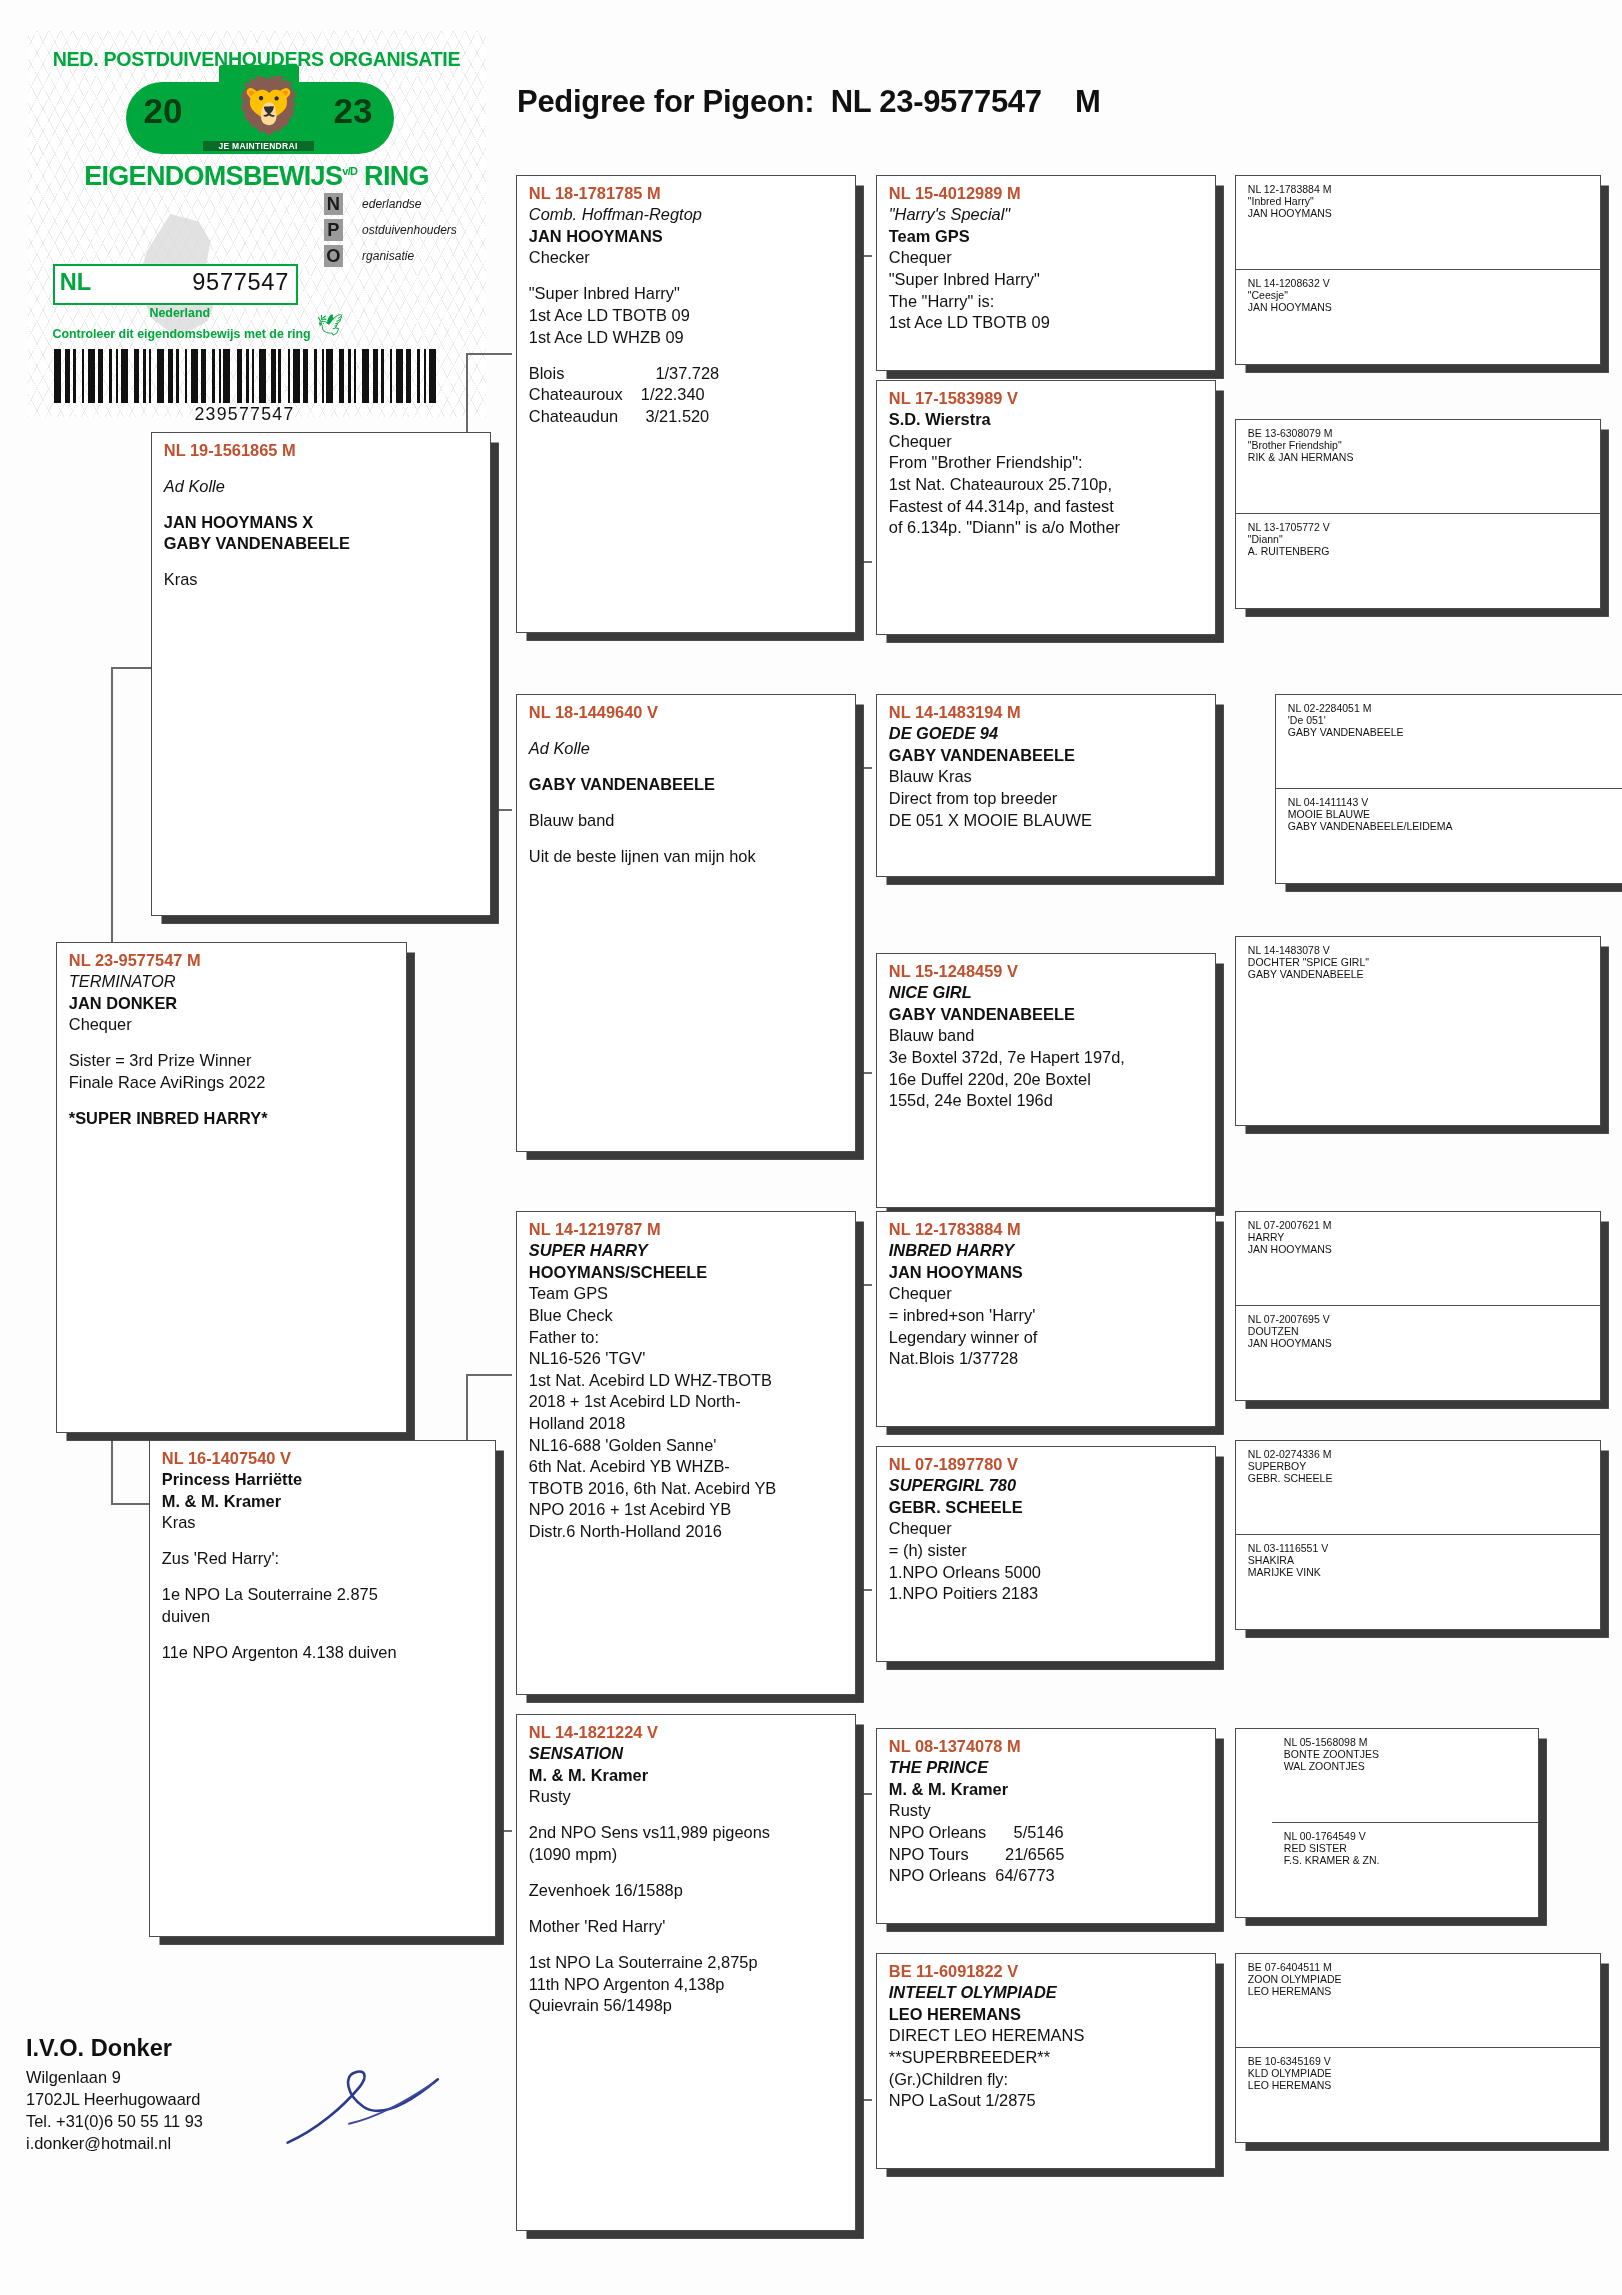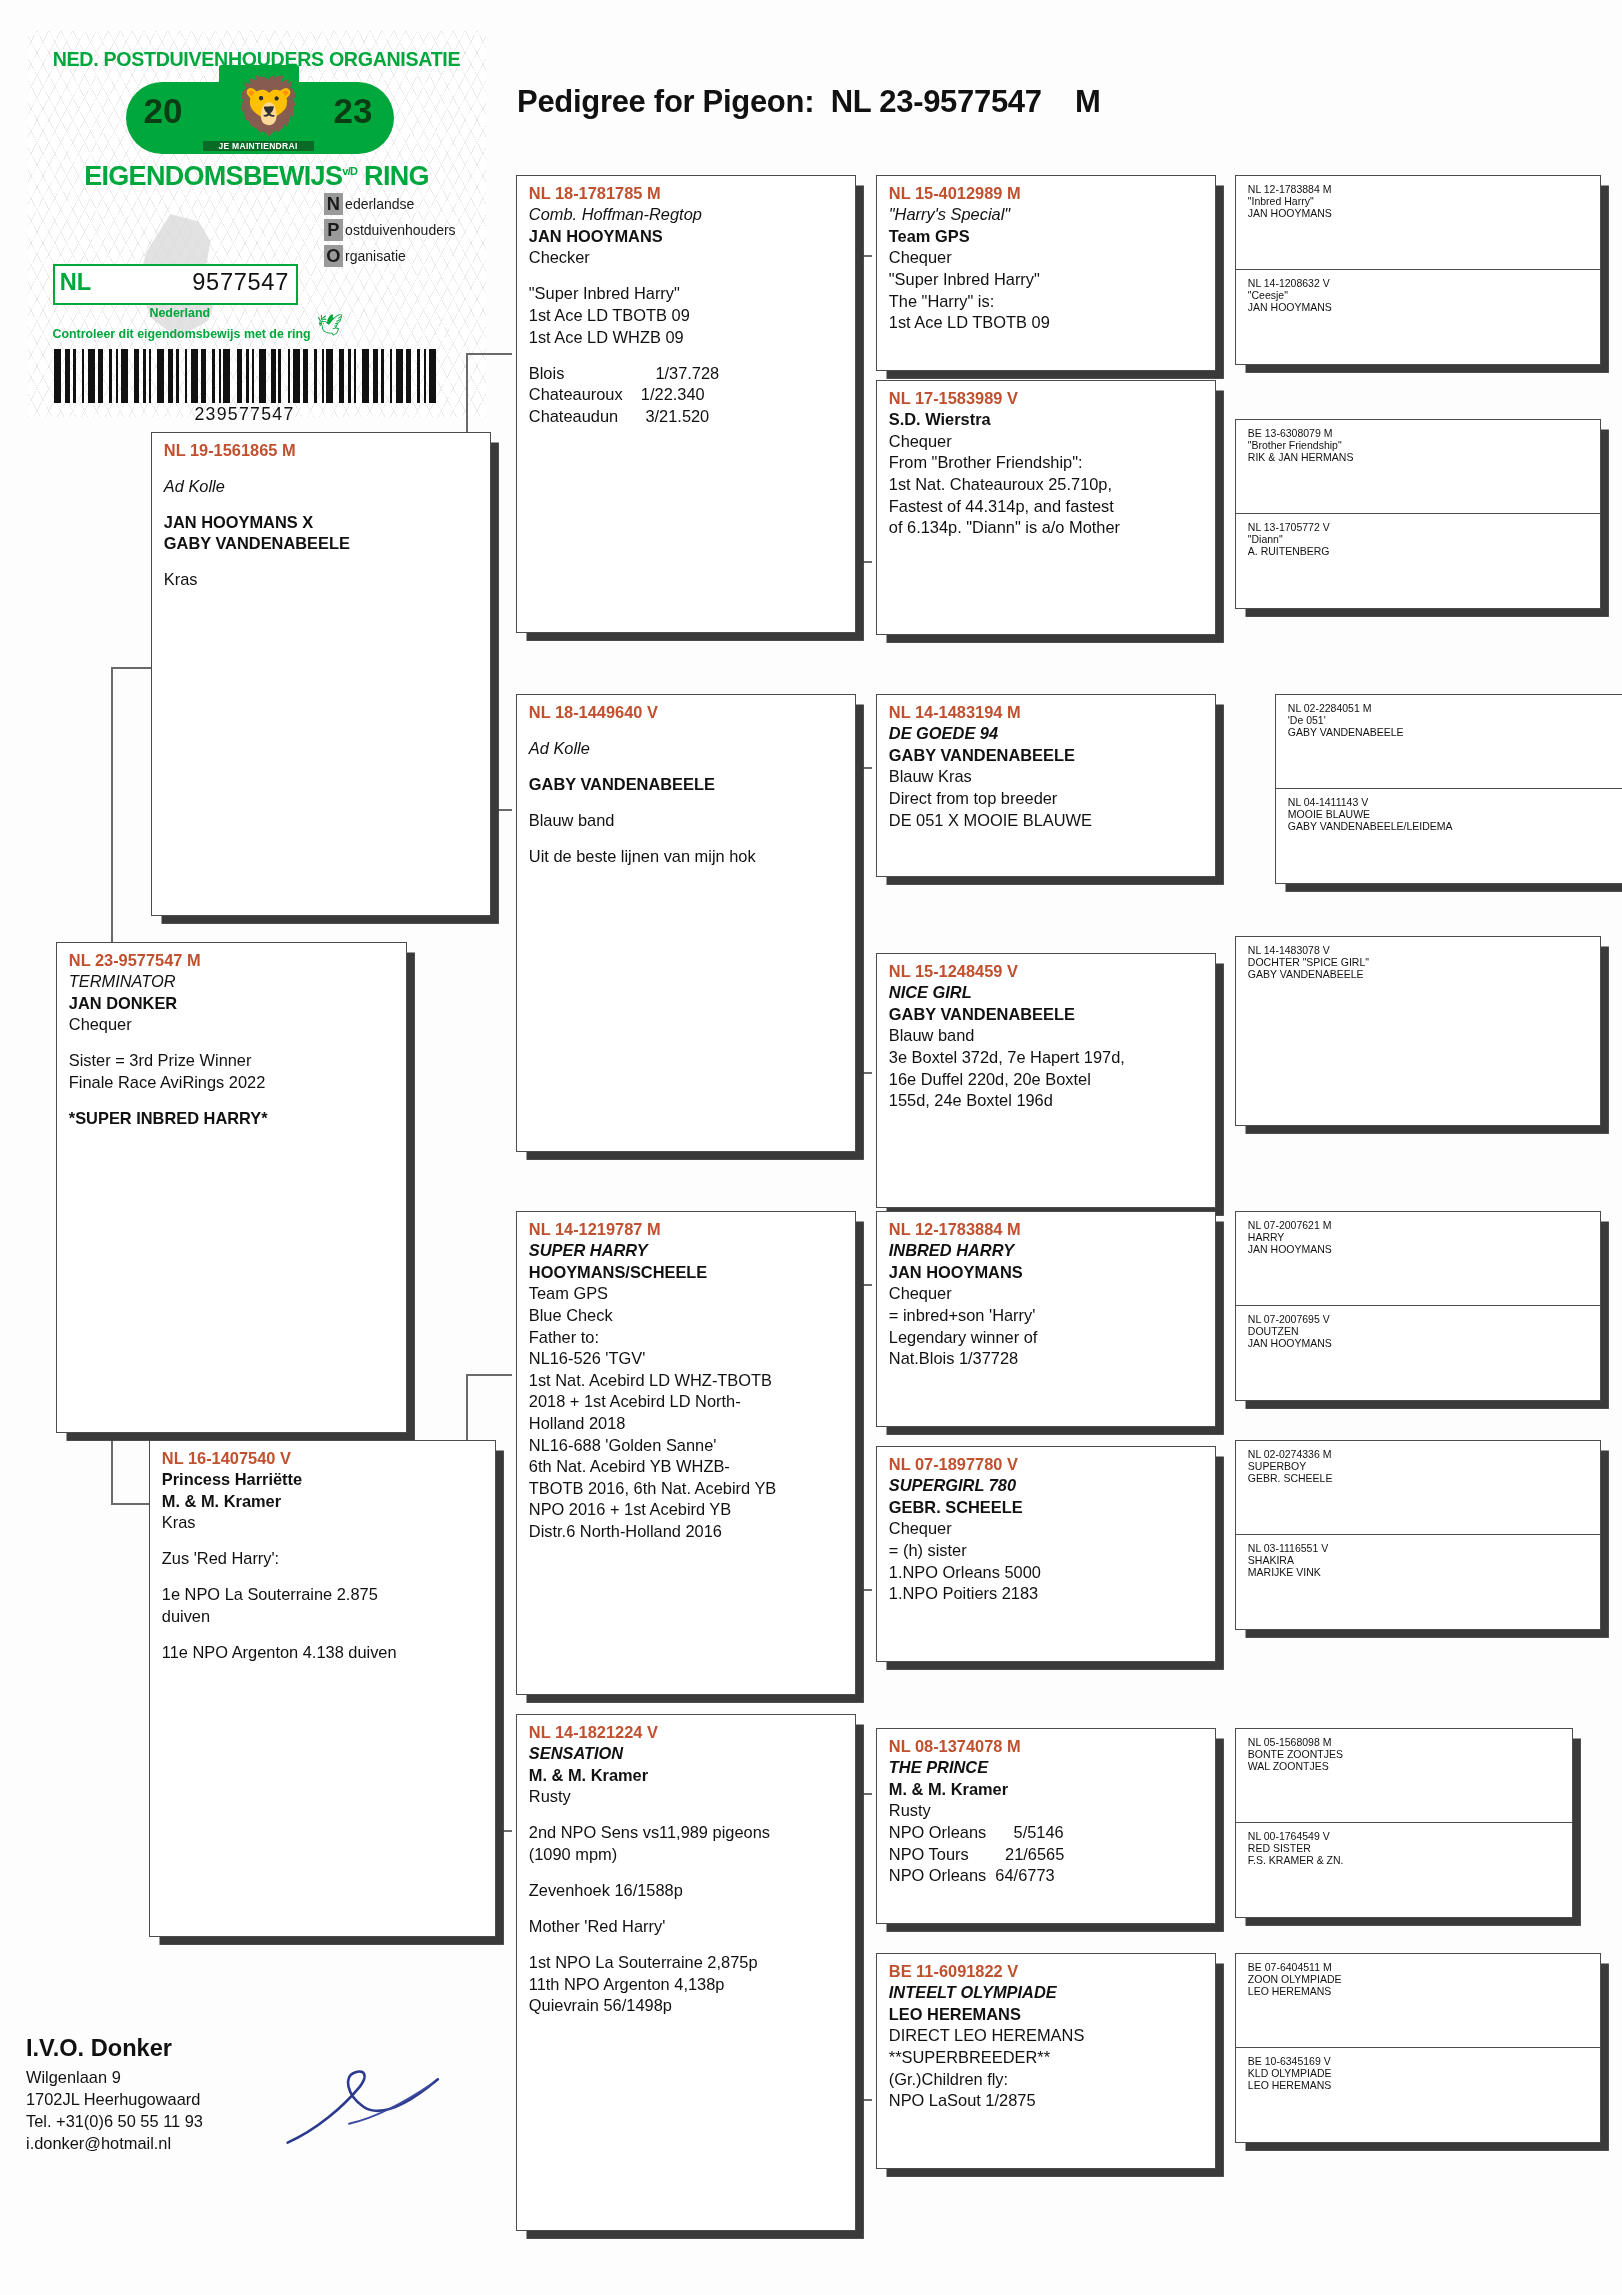--- a/index.html
+++ b/index.html
@@ -44,21 +44,21 @@
     position:absolute;left:0;top:130px;width:458px;text-align:center;
     font-size:27px;font-weight:bold;color:#00a73c;letter-spacing:-0.7px;
   }
   .cert-title sup{font-size:11px;}
   .cert-npo{position:absolute;left:296px;top:162px;width:164px;}
   .cert-npo .row{position:relative;height:26px;}
   .cert-npo .cap{
     display:inline-block;width:19.6px;height:22px;background:#9a9a9a;color:#1a1a1a;
     font-weight:bold;font-size:18.3px;text-align:center;line-height:22px;vertical-align:middle;
   }
-  .cert-npo .word{display:inline-block;font-size:14px;vertical-align:middle;padding-left:2px;color:#1a1a1a;}
+  .cert-npo .word{display:inline-block;font-size:12px;vertical-align:middle;padding-left:19px;color:#1a1a1a;font-style:italic;}
   .cert-ringbox{
     position:absolute;left:25px;top:233px;width:241px;height:37px;
     border:2px solid #00a73c;background:#ffffff;
   }
   .cert-ringbox .nl{position:absolute;left:5.2px;top:2.6px;font-size:23.6px;font-weight:bold;color:#00a73c;text-align:right;}
   .cert-ringbox .num{position:absolute;right:6.5px;top:2.6px;font-size:23.6px;color:#111;letter-spacing:0.7px;}
   .cert-nederland{position:absolute;left:122px;top:275px;font-size:12.4px;font-weight:bold;color:#00a73c;}
   .cert-dove{position:absolute;left:289px;top:283px;font-size:21px;color:#00a73c;line-height:1;}
   .cert-check{position:absolute;left:25px;top:296px;font-size:12.4px;font-weight:bold;color:#00a73c;}
   .cert-map{
@@ -451,21 +451,21 @@
           <div class="ring">NL 02-0274336 M</div>
           <div class="line itbd">SUPERBOY</div>
           <div class="line bd">GEBR. SCHEELE</div>
         </div>
         <div class="half">
           <div class="ring">NL 03-1116551 V</div>
           <div class="line itbd">SHAKIRA</div>
           <div class="line bd">MARIJKE VINK</div>
         </div>
       </div>
-      <div class="gbox" style="left: 1235px; top: 1728px; width: 338px; height: 190px;">
+      <div class="gbox" style="left: 1235px; top: 1728px; width: 304px; height: 190px; padding-left: 36px;">
         <div class="half top">
           <div class="ring">NL 05-1568098 M</div>
           <div class="line itbd">BONTE ZOONTJES</div>
           <div class="line bd">WAL ZOONTJES</div>
         </div>
         <div class="half">
           <div class="ring">NL 00-1764549 V</div>
           <div class="line itbd">RED SISTER</div>
           <div class="line bd">F.S. KRAMER &amp; ZN.</div>
         </div>

